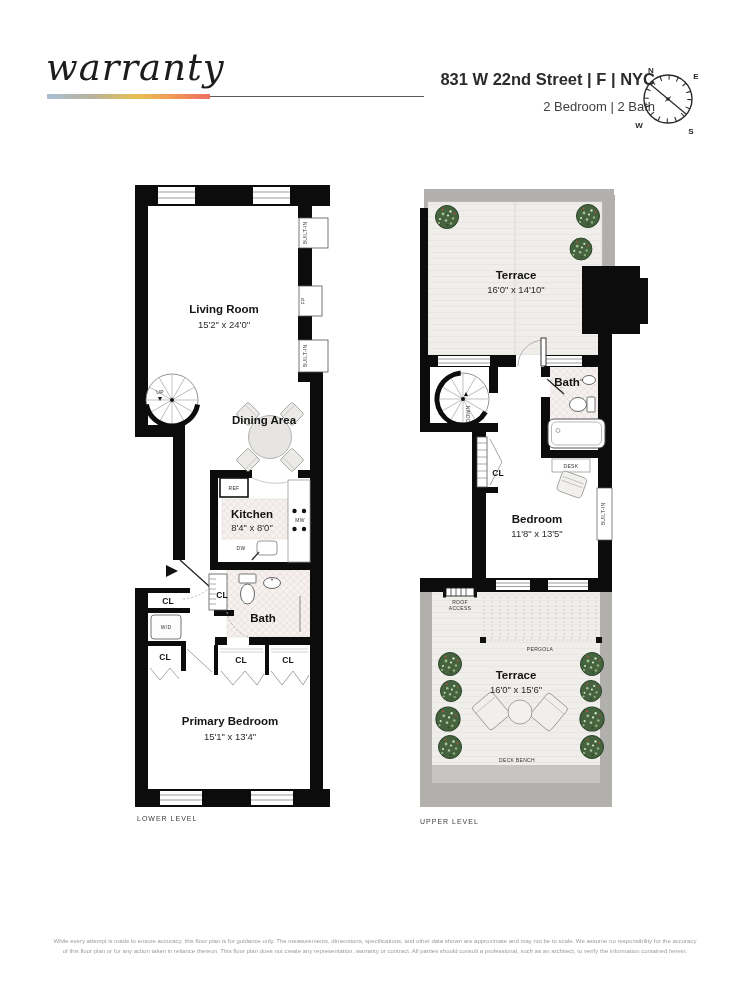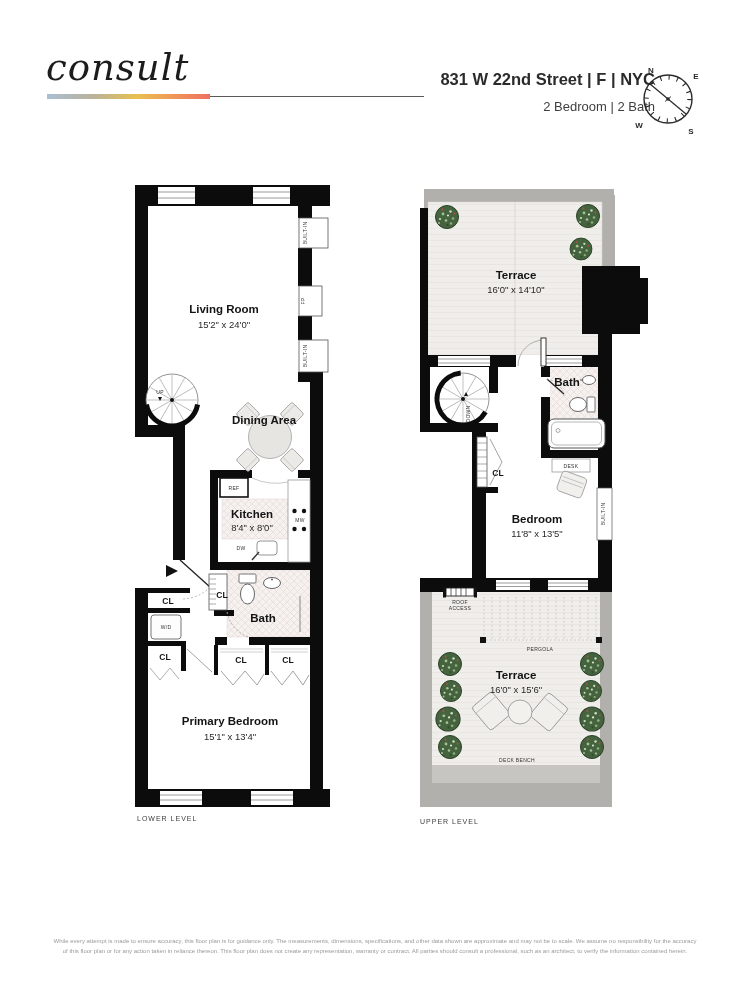--- a/index.html
+++ b/index.html
@@ -24,21 +24,21 @@
   .sm{font-weight:700;font-size:8.5px;fill:#141414;text-anchor:middle;}
   .xs{font-weight:400;font-size:5px;fill:#333;letter-spacing:0.3px;text-anchor:middle;}
   .cap{font-weight:400;font-size:7px;fill:#3c3c3c;letter-spacing:1px;text-anchor:start;}
   .cmp{font-weight:700;font-size:8px;fill:#2a2a2a;text-anchor:middle;}
 </style>
 </head>
 <body>
 
 <div class="page">
 
-  <div class="logo">consult</div>
+  <div class="logo">warranty</div>
   <div class="brand-bar"></div>
   <div class="brand-line"></div>
   <div class="address">831 W 22nd Street | F | NYC</div>
   <div class="subtitle">2 Bedroom | 2 Bath</div>
 
   <svg class="compass" width="80" height="84" viewBox="628 52 80 84">
     <g>
       <circle cx="668" cy="96" r="24" fill="none" stroke="#2a2a2a" stroke-width="1.4"></circle>
       <circle cx="668" cy="96" r="21.5" fill="none" stroke="#2a2a2a" stroke-width="4.5" stroke-dasharray="1.1 7.34"></circle>
       <line x1="650" y1="81" x2="686" y2="111" stroke="#2a2a2a" stroke-width="1.2"></line>

